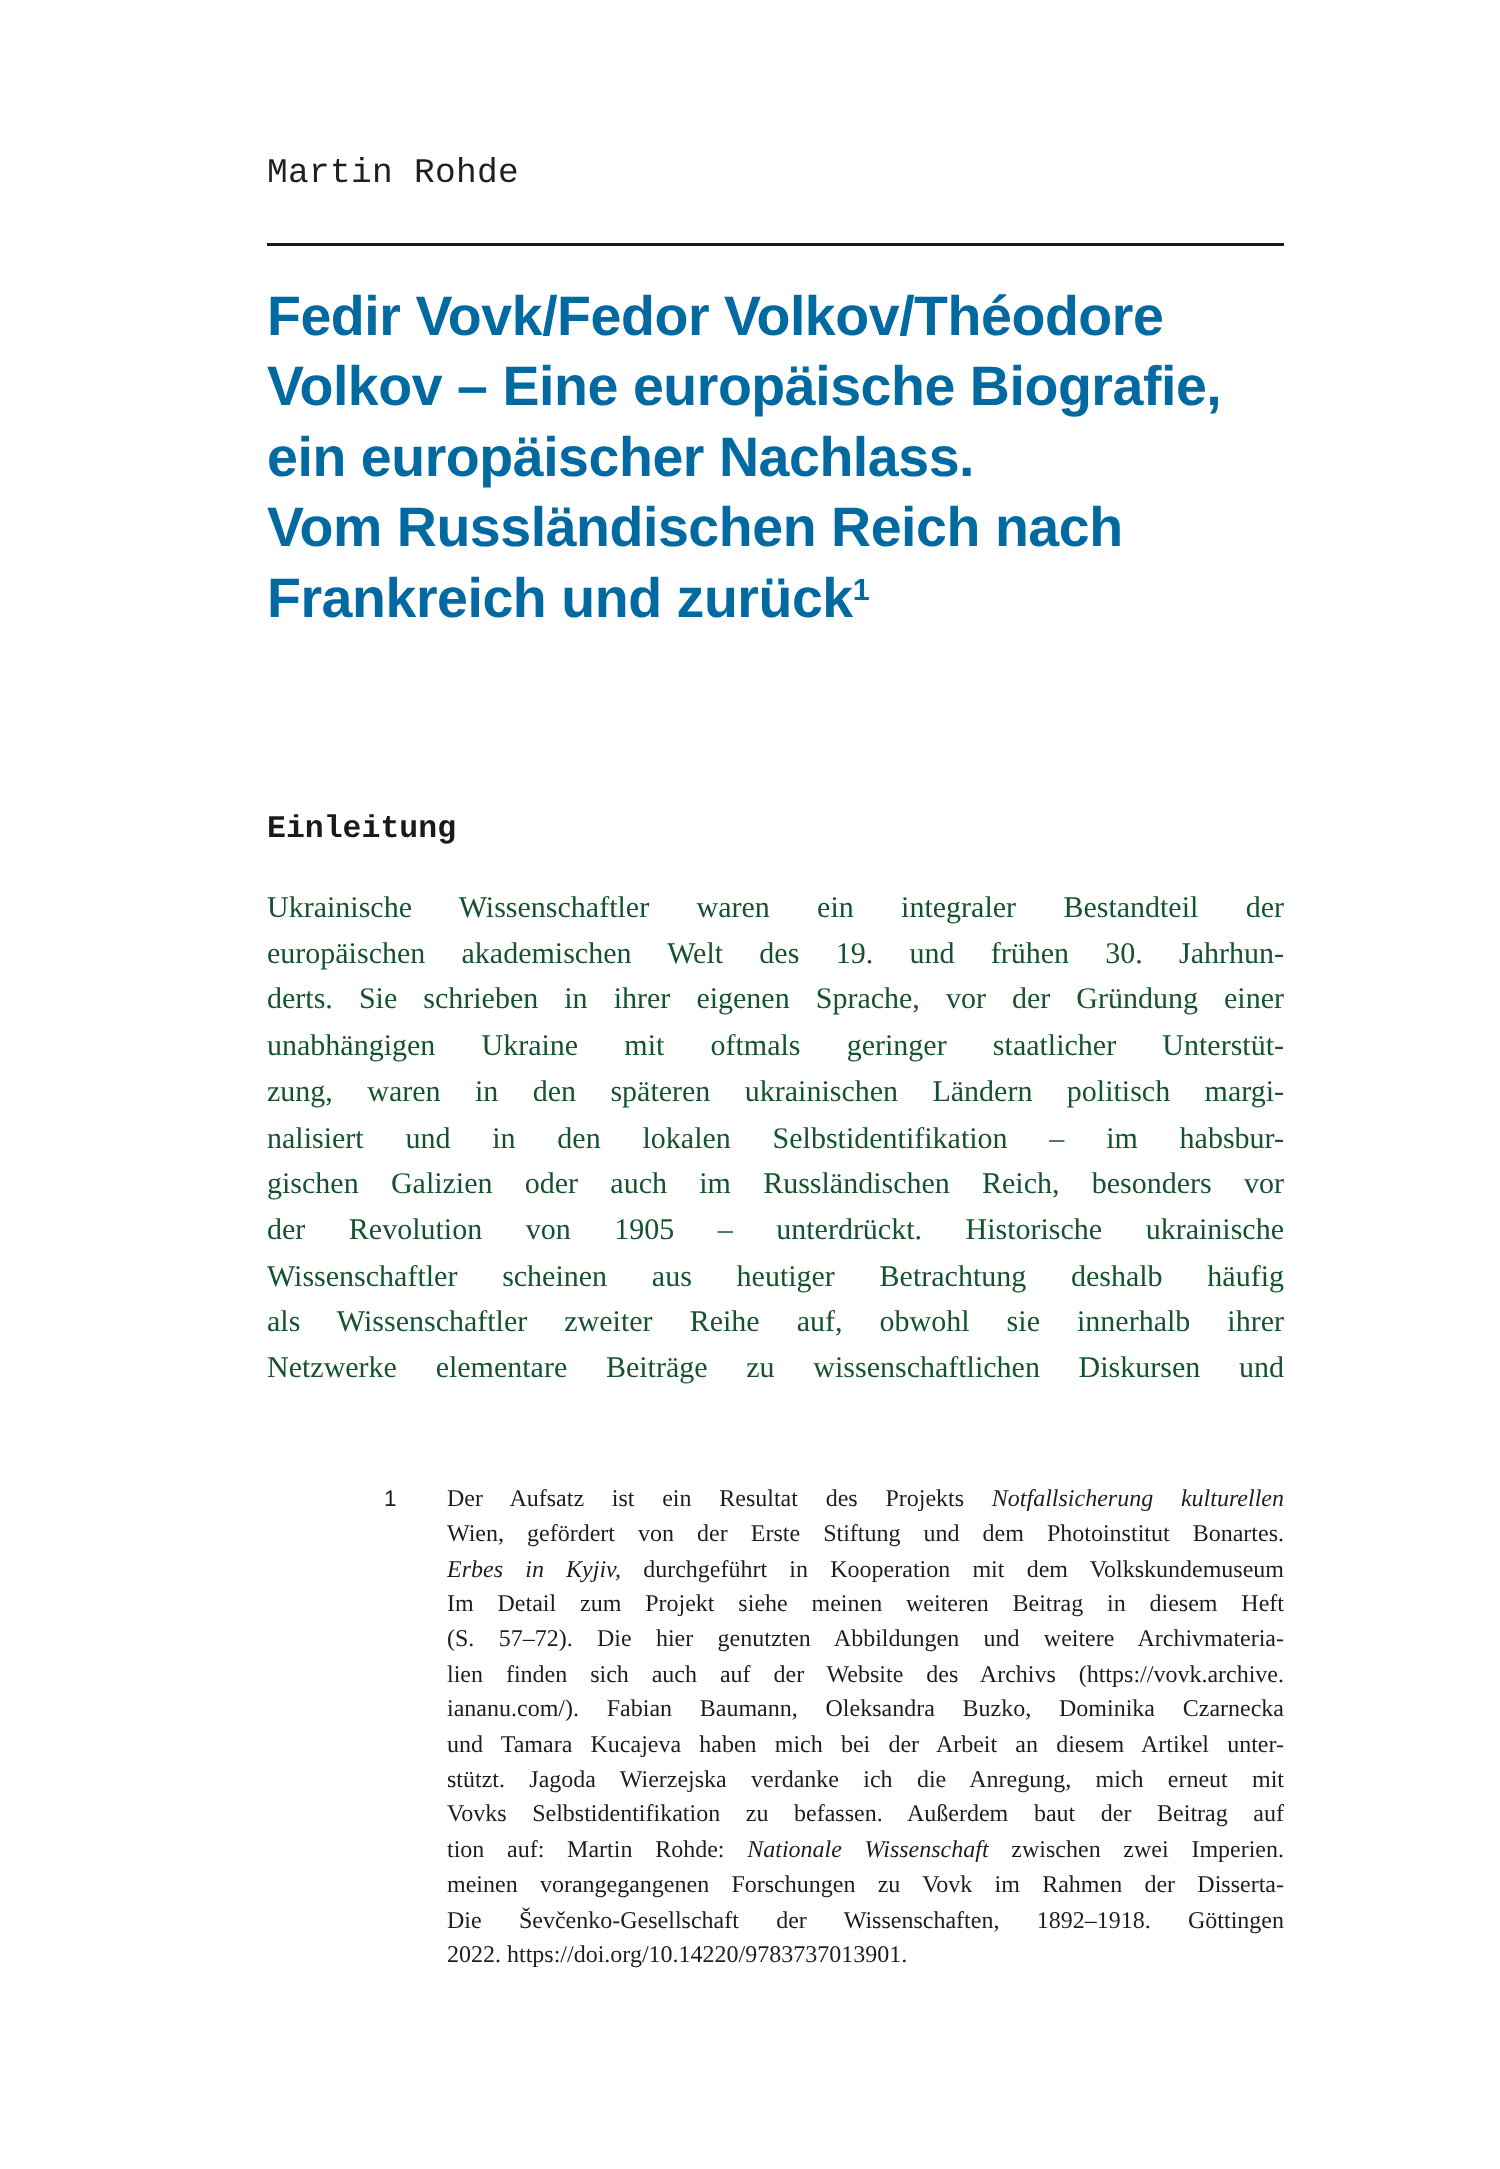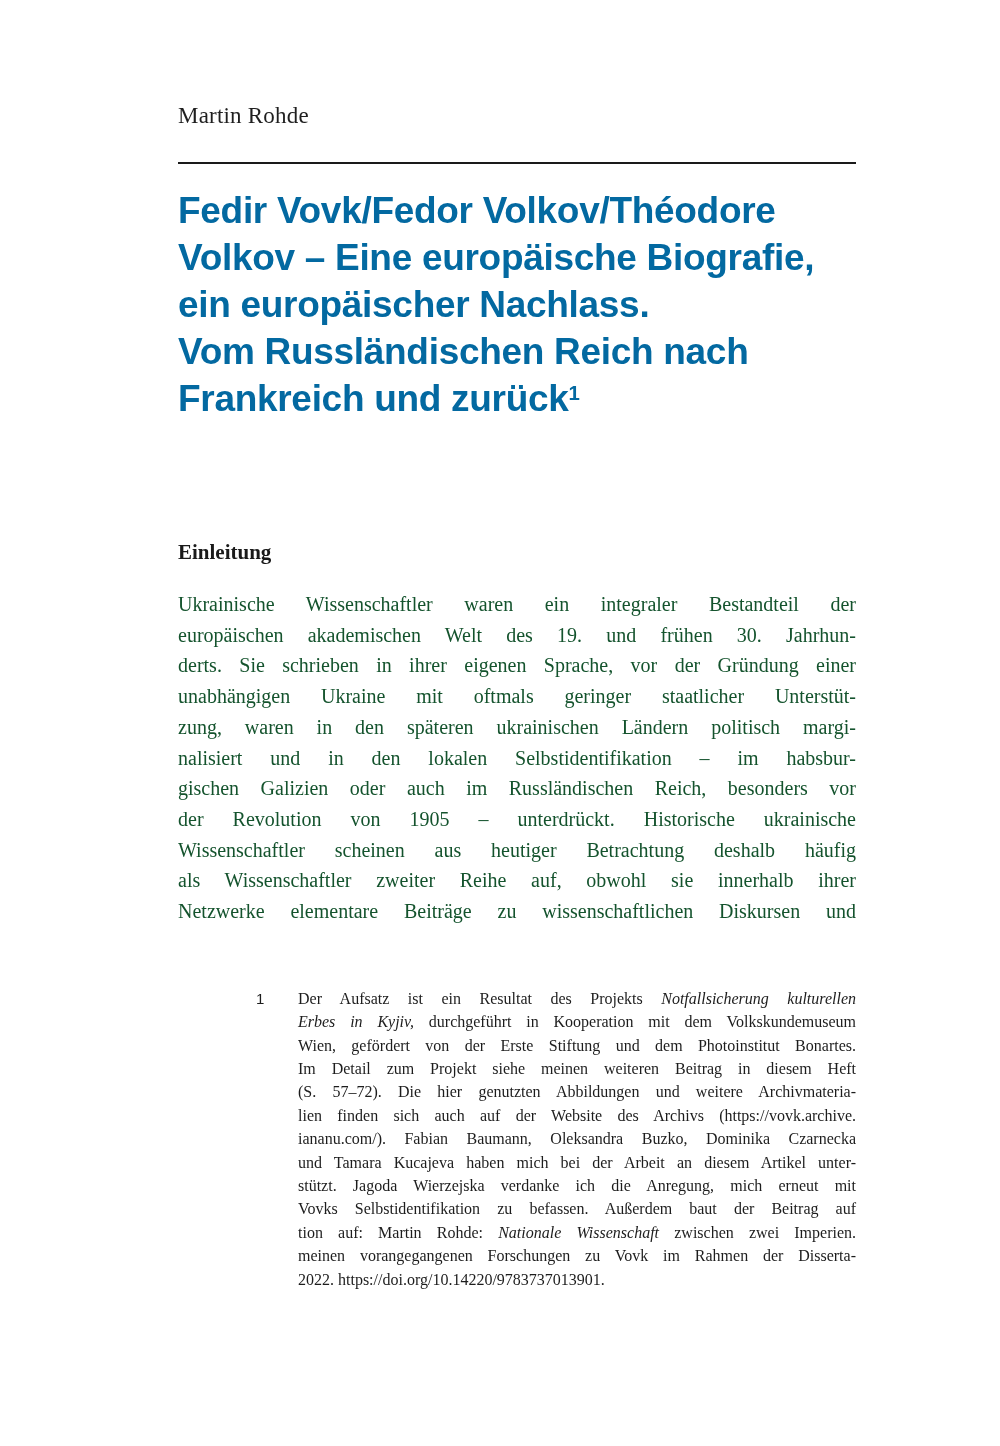--- a/index.html
+++ b/index.html
@@ -14,21 +14,21 @@
     color: #1a1a1a;
   }
   .content {
     position: absolute;
     left: 178px;
     top: 0;
     width: 678px;
   }
   .author {
     margin-top: 102px;
-    font-family: Liberation Serif, serif;
+    font-family: Liberation Mono, monospace;
     font-size: 23px;
     line-height: 27px;
     color: #1f1f1f;
     letter-spacing: 0.2px;
   }
   .rule {
     margin-top: 33px;
     border: none;
     border-top: 2px solid #1a1a1a;
     height: 0;
@@ -39,21 +39,21 @@
     font-weight: 700;
     font-size: 37px;
     line-height: 47px;
     letter-spacing: -0.3px;
     color: #0369a1;
   }
   .title .line { white-space: nowrap; text-align: left; }
   .title sup { font-size: 55%; position: relative; top: -0.55em; vertical-align: baseline; font-weight: 700; }
   .section-heading {
     margin-top: 112px;
-    font-family: Liberation Serif, serif;
+    font-family: Liberation Mono, monospace;
     font-size: 21px;
     line-height: 25px;
     font-weight: 700;
     color: #1a1a1a;
   }
   .body-text {
     margin-top: 24px;
     font-size: 20px;
     line-height: 30.7px;
     color: #14532d;
@@ -119,29 +119,30 @@
         <div class="line"><span>der Revolution von 1905 – unterdrückt. Historische ukrainische</span></div>
         <div class="line"><span>Wissenschaftler scheinen aus heutiger Betrachtung deshalb häufig</span></div>
         <div class="line"><span>als Wissenschaftler zweiter Reihe auf, obwohl sie innerhalb ihrer</span></div>
         <div class="line"><span>Netzwerke elementare Beiträge zu wissenschaftlichen Diskursen und</span></div>
       </div>
 
     <div class="footnote">
       <div class="fn-num">1</div>
       <div class="fn-text">
           <div class="line"><span>Der Aufsatz ist ein Resultat des Projekts </span><span class="it">Notfallsicherung kulturellen</span></div>
+          <div class="line"><span>Wien, gefördert von der Erste Stiftung und dem Photoinstitut Bonartes.</span></div>
           <div class="line"><span class="it">Erbes in Kyjiv,</span><span> durchgeführt in Kooperation mit dem Volkskundemuseum</span></div>
-          <div class="line"><span>Wien, gefördert von der Erste Stiftung und dem Photoinstitut Bonartes.</span></div>
           <div class="line"><span>Im Detail zum Projekt siehe meinen weiteren Beitrag in diesem Heft</span></div>
           <div class="line"><span>(S. 57–72). Die hier genutzten Abbildungen und weitere Archivmateria-</span></div>
           <div class="line"><span>lien finden sich auch auf der Website des Archivs (https://vovk.archive.</span></div>
           <div class="line"><span>iananu.com/). Fabian Baumann, Oleksandra Buzko, Dominika Czarnecka</span></div>
           <div class="line"><span>und Tamara Kucajeva haben mich bei der Arbeit an diesem Artikel unter-</span></div>
           <div class="line"><span>stützt. Jagoda Wierzejska verdanke ich die Anregung, mich erneut mit</span></div>
           <div class="line"><span>Vovks Selbstidentifikation zu befassen. Außerdem baut der Beitrag auf</span></div>
           <div class="line"><span>tion auf: Martin Rohde: </span><span class="it">Nationale Wissenschaft</span><span> zwischen zwei Imperien.</span></div>
           <div class="line"><span>meinen vorangegangenen Forschungen zu Vovk im Rahmen der Disserta-</span></div>
+          <div class="line"><span>Die Ševčenko-Gesellschaft der Wissenschaften, 1892–1918. Göttingen</span></div>
           <div class="line"><span>2022. https://doi.org/10.14220/9783737013901.</span></div>
         </div>
     </div>
 
   </div>
 </div>
 
 </body></html>

